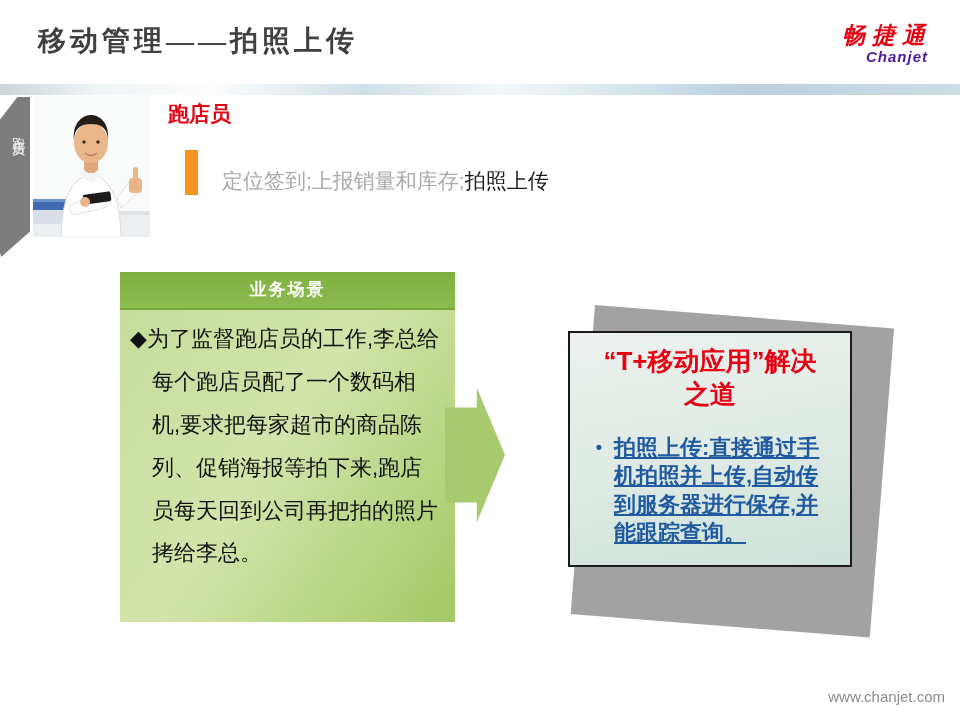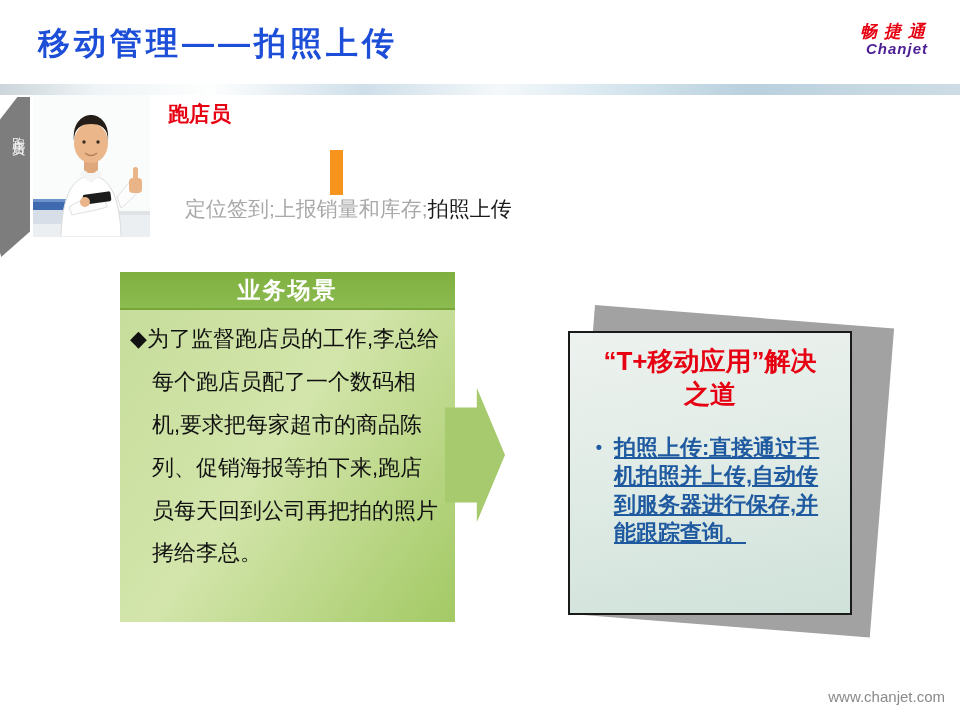--- a/index.html
+++ b/index.html
@@ -4,25 +4,26 @@
 <style>
   html,body { margin:0; padding:0; background:#555; }
   .slide {
     position:relative; width:960px; height:720px; margin:0 auto;
     background:#ffffff; overflow:hidden;
     font-family:"Liberation Sans","DejaVu Sans",sans-serif;
   }
   
   .page-title {
     position:absolute; left:38px; top:22px;
-    font-size:32px; font-weight:bold; color:#1d4ed8; letter-spacing:4px;
+    font-size:28px; font-weight:bold; color:#404040; letter-spacing:4px;
     white-space:nowrap;
+    font-family:Liberation Serif, serif;
   }
   .logo { position:absolute; right:28px; top:20px; text-align:right; }
-  .logo-cn { font-size:17px; font-weight:bold; font-style:italic; color:#e60012; letter-spacing:7px; }
+  .logo-cn { font-size:23px; font-weight:bold; font-style:italic; color:#e60012; letter-spacing:7px; }
   .logo-en { font-size:15px; font-weight:bold; font-style:italic; color:#4c1d95; letter-spacing:1px; margin-top:-3px; padding-right:4px; }
   .divider {
     position:absolute; left:0; top:84px; width:960px; height:11px;
     background:linear-gradient(90deg,#ccd5da 0%,#eff4f6 10%,#fdfefe 22%,#cfdfe9 38%,#f4f8fa 52%,#dceaf1 62%,#b9d0dd 78%,#c6d8e2 90%,#cddce5 100%);
   }
   
   .side-tab {
     position:absolute; left:0; top:97px; width:30px; height:160px;
     background:#7d7d7d;
     clip-path:polygon(0 14%,58% 0,100% 0,100% 84%,4% 100%,0 97%);
@@ -34,35 +35,35 @@
   .portrait {
     position:absolute; left:33px; top:95px; width:117px; height:142px;
   }
   
   .role-heading {
     position:absolute; left:168px; top:100px;
     font-size:21px; font-weight:bold; color:#e60012;
   }
   .feature-row {
     position:absolute; left:185px; top:150px; height:45px;
-    display:flex; align-items:center;flex-direction:column;
+    display:flex; align-items:flex-end;
   }
   .orange-bar { width:13px; height:45px; background:#f7941d; margin-right:24px; flex:none; }
   .feature-text { font-size:21px; white-space:nowrap; }
   .feature-muted { color:#a9a9a9; }
   .feature-strong { color:#1a1a1a; }
   
   .scenario-box {
     position:absolute; left:120px; top:272px; width:335px; height:350px;
   }
   .scenario-header {
     height:36px; line-height:36px; text-align:center;
     background:linear-gradient(180deg,#7fb03e 0%,#8cbb50 100%);
     border-bottom:2px solid #76a63a;
-    color:#ffffff; font-size:23px; font-weight:bold; letter-spacing:2px;
+    color:#ffffff; font-size:17px; font-weight:bold; letter-spacing:2px;
   }
   .scenario-body {
     height:312px;
     background:linear-gradient(125deg,#c6dd9b 0%,#d3e5ab 45%,#a3c964 100%);
     padding:8px 12px 0 10px; box-sizing:border-box;
   }
   .scenario-body p {
     margin:0; font-size:22px; color:#111; line-height:1.95;
     padding-left:22px; text-indent:-22px;
   }
@@ -71,21 +72,21 @@
     position:absolute; left:445px; top:385px; width:60px; height:140px;
     background:#a6ca6d;
     clip-path:polygon(0 16%,53% 16%,53% 2%,100% 50%,53% 98%,53% 84%,0 84%);
   }
   
   .solution-shadow {
     position:absolute; left:595px; top:305px; width:300px; height:310px;
     background:#a2a2a2; transform:rotate(4.5deg); transform-origin:0 0;
   }
   .solution-box {
-    position:absolute; left:568px; top:331px; width:284px; height:284px;
+    position:absolute; left:568px; top:331px; width:284px; height:236px;
     border:2px solid #1a1a1a; box-sizing:border-box;
     background:linear-gradient(170deg,#edf2ef 0%,#e0ebe5 50%,#cfe2da 100%);
   }
   .solution-title {
     margin-top:12px; text-align:center;
     color:#e60012; font-size:26px; font-weight:bold; line-height:1.28;
   }
   .solution-bullet {
     display:flex; margin-top:22px; padding:0 14px 0 14px;
   }

